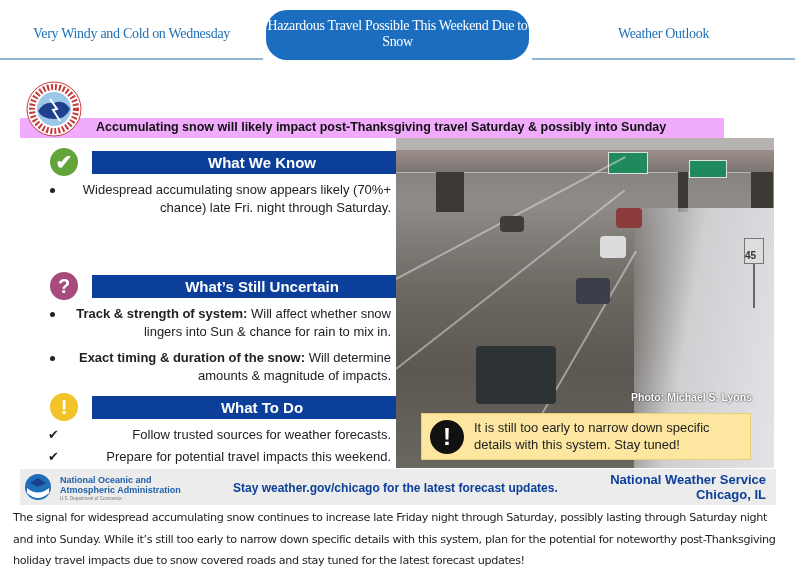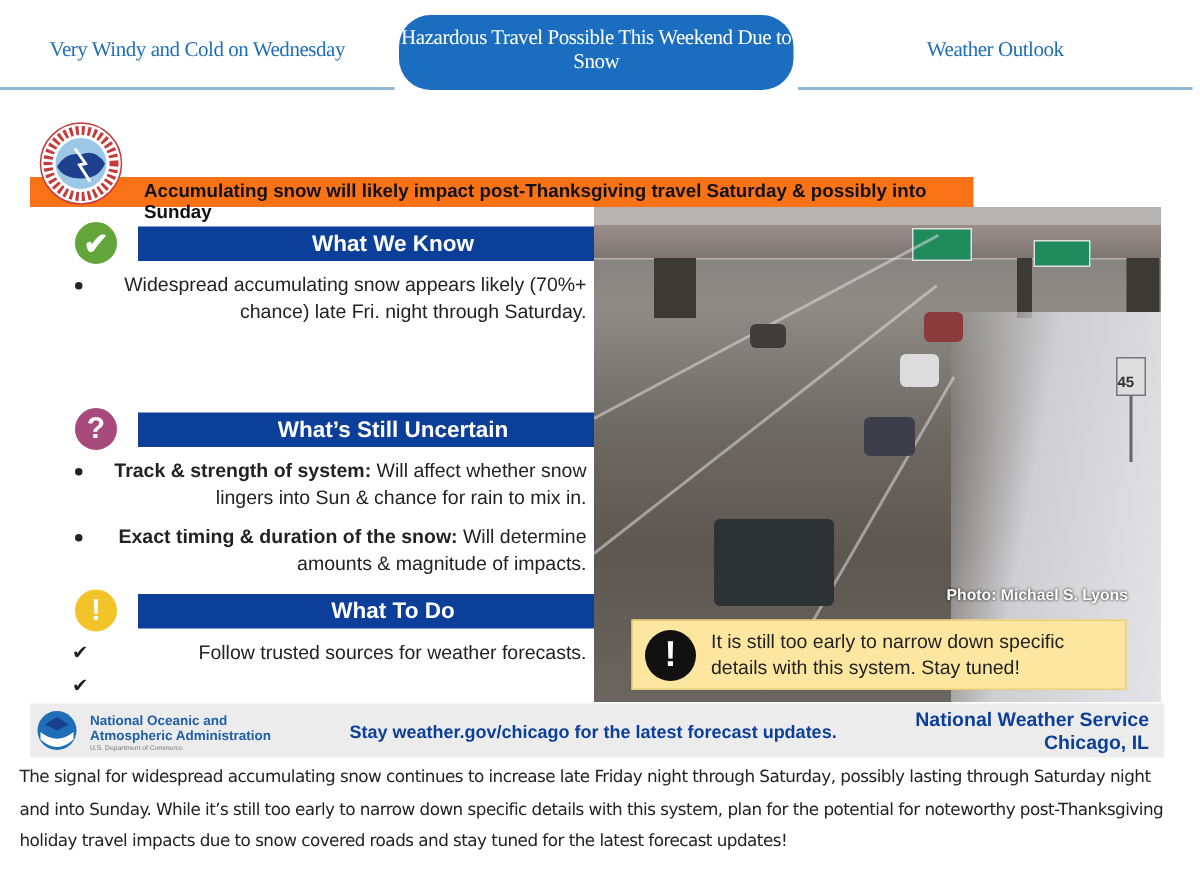--- a/index.html
+++ b/index.html
@@ -27,21 +27,21 @@
   }
   .banner-title {
     position: absolute; left: 76px; top: 4px; font-size: 26px; font-weight: bold; color: #fff;
     letter-spacing: 0.2px;
   }
   .banner-date {
     position: absolute; right: 12px; top: 3px; text-align: right; color: #fff;
     font-size: 14px; font-weight: bold; line-height: 17px;
   }
   .subbar {
-    position: absolute; top: 38px; left: 0; width: 629px; height: 20px; background: #f97316;
+    position: absolute; top: 38px; left: 0; width: 704px; height: 20px; background: #f0abfc;
   }
   .subbar-text {
     position: absolute; left: 76px; top: 2px; font-size: 12.5px; font-weight: bold; color: #111;
   }
   .nws-logo {
     position: absolute; left: 4px; top: 1px; width: 60px; height: 56px;
   }
 
   
   .section-head {
@@ -168,20 +168,21 @@
   <div class="badge badge-exclaim" style="left:28px; top:311px;">
     <span>!</span>
   </div>
   <div class="bullets" style="top:346px;">
     <div class="check-item">
       <span class="check-mark">✔</span>
       <span>Follow trusted sources for weather forecasts.</span>
     </div>
     <div class="check-item">
       <span class="check-mark">✔</span>
+      <span>Prepare for potential travel impacts this weekend.</span>
     </div>
   </div>
 
   <div class="photo">
     <div class="sky"></div>
     <div class="overpass"></div>
     <div class="pillar" style="left:40px;"></div>
     <div class="pillar" style="left:282px; width:10px;"></div>
     <div class="pillar" style="left:355px; width:22px;"></div>
     <div class="sign" style="left:212px; top:14px; width:40px; height:22px;"></div>

